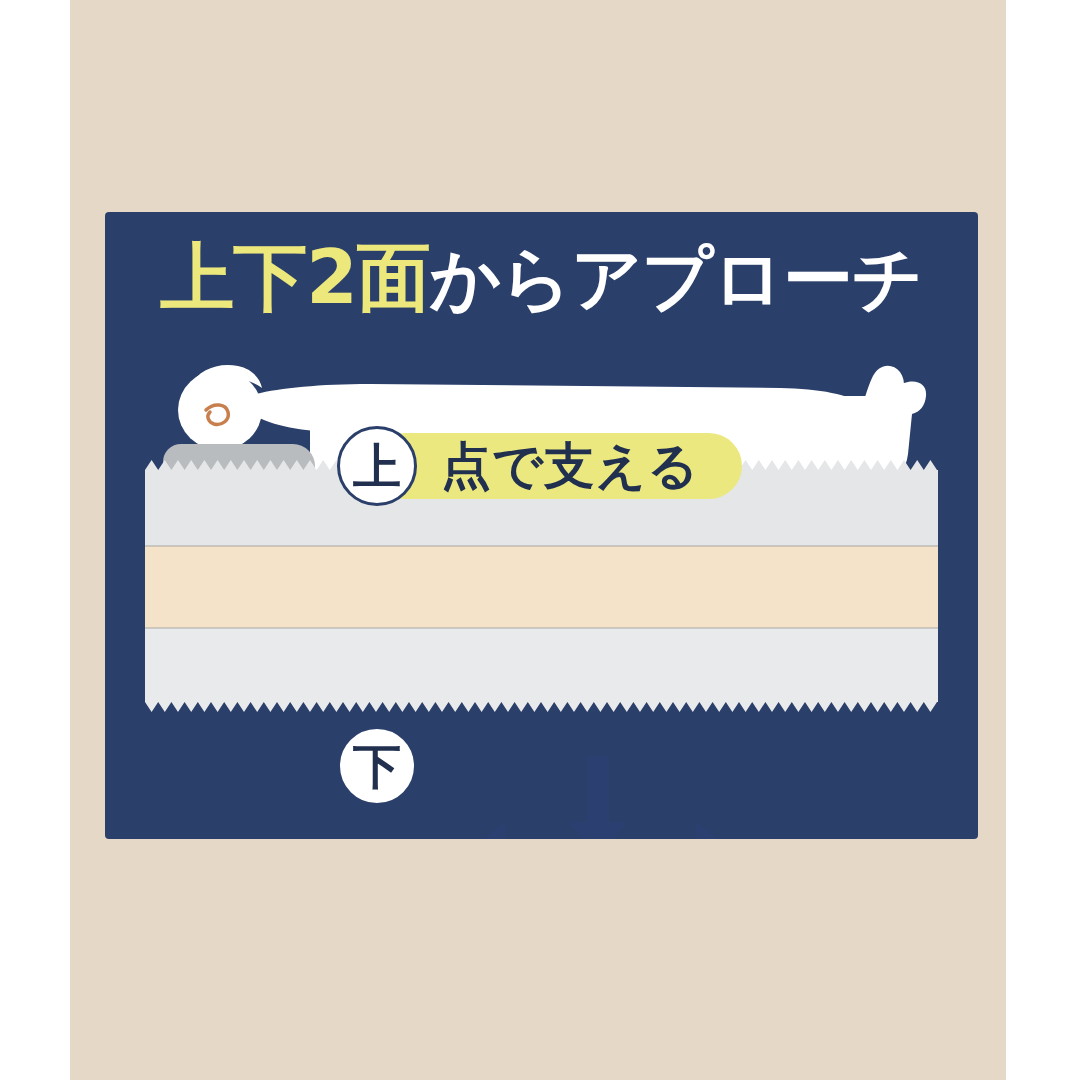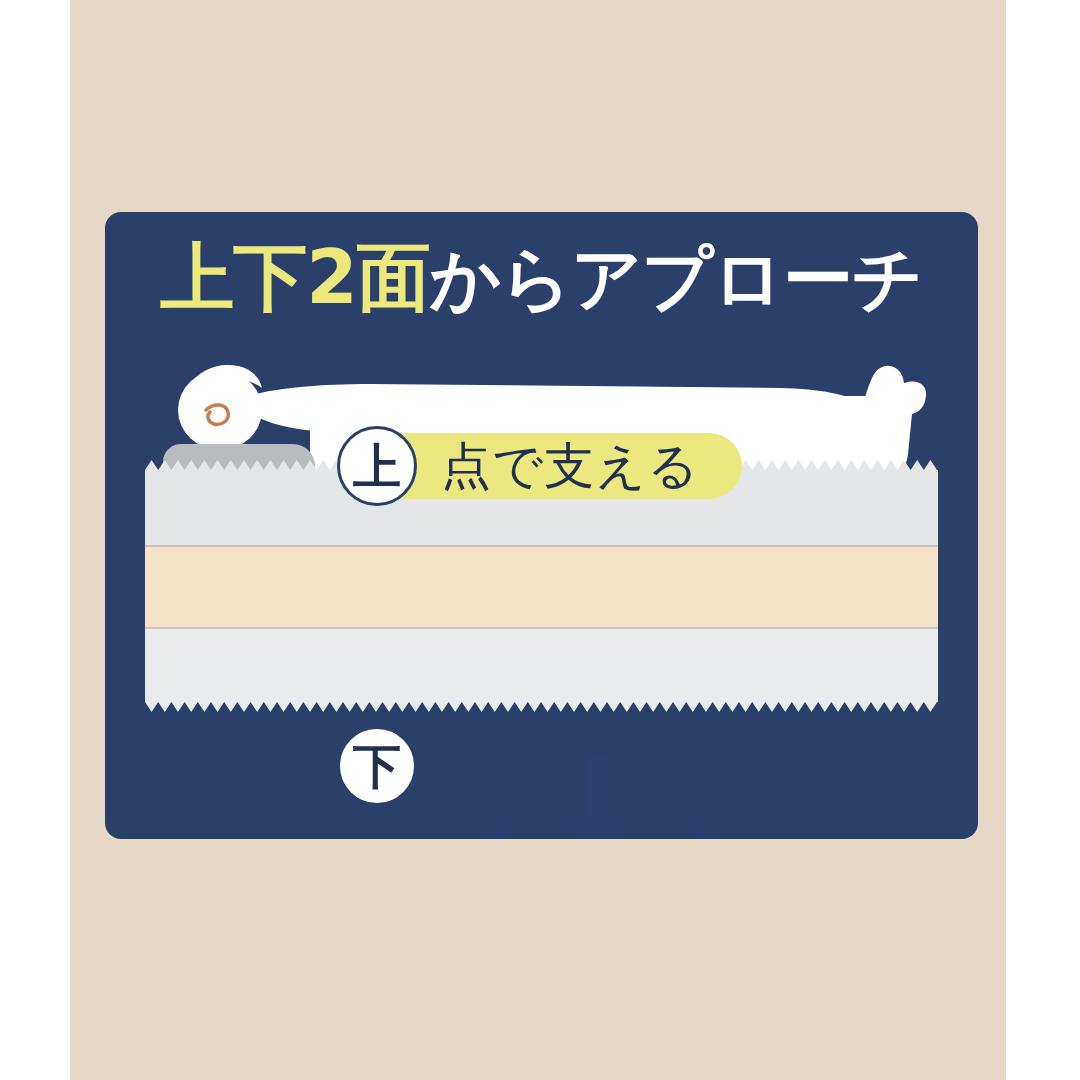--- a/index.html
+++ b/index.html
@@ -32,21 +32,21 @@
   }
 
   
   #card {
     position: absolute;
     left: 105px;
     top: 212px;
     width: 873px;
     height: 627px;
     background: #2b3f6b;
-    border-radius: 16px;
+    border-radius: 4px;
     overflow: hidden;
   }
 
   
   #title {
     position: absolute;
     left: 0;
     top: 28px;
     width: 873px;
     text-align: center;
@@ -134,21 +134,21 @@
   .badge-pill {
     position: relative;
     background: #ebe87f;
     border-radius: 42px;
     height: 66px;
     display: flex;
     align-items: center;
     padding: 0 42px 0 68px;
     margin-left: -44px;
     font-size: 50px;
-    font-weight: 400;
+    font-weight: 700;
     color: #22304f;
     letter-spacing: 1px;
     white-space: nowrap;
     z-index: 1;
   }
   .badge-circle {
     position: relative;
     z-index: 2;
     width: 80px;
     height: 80px;

